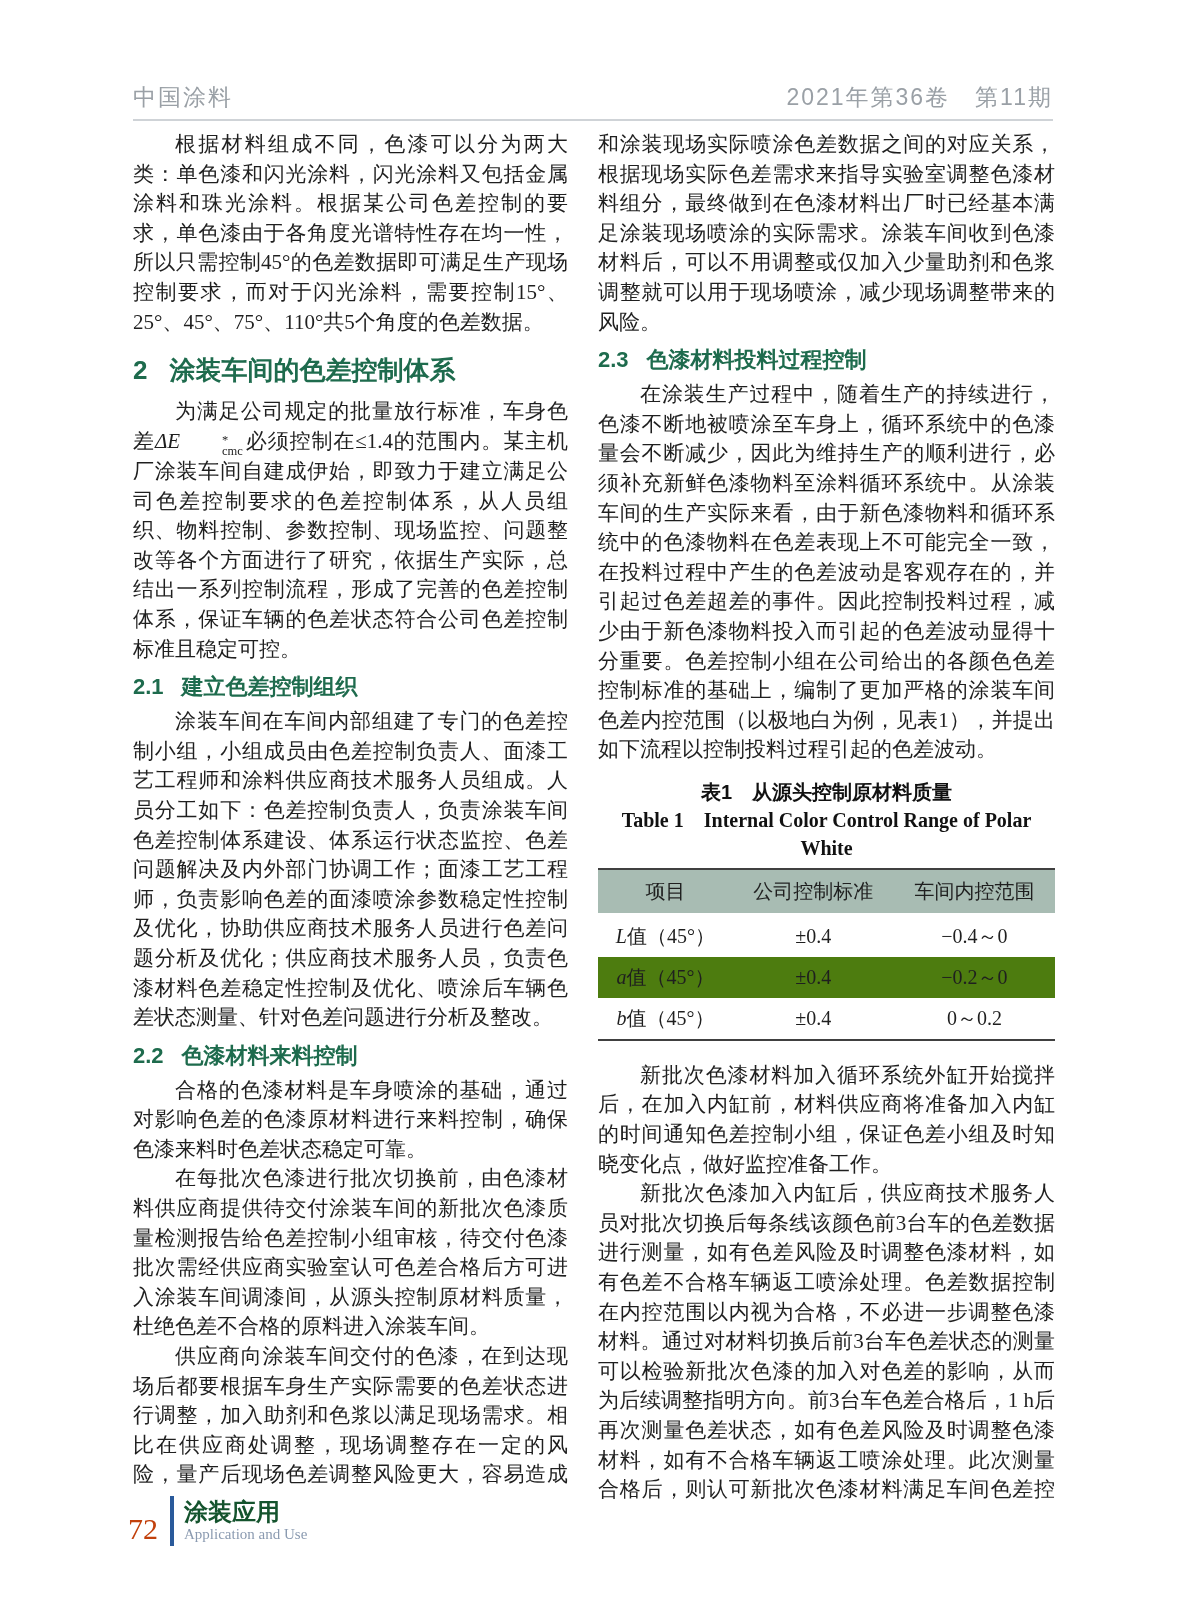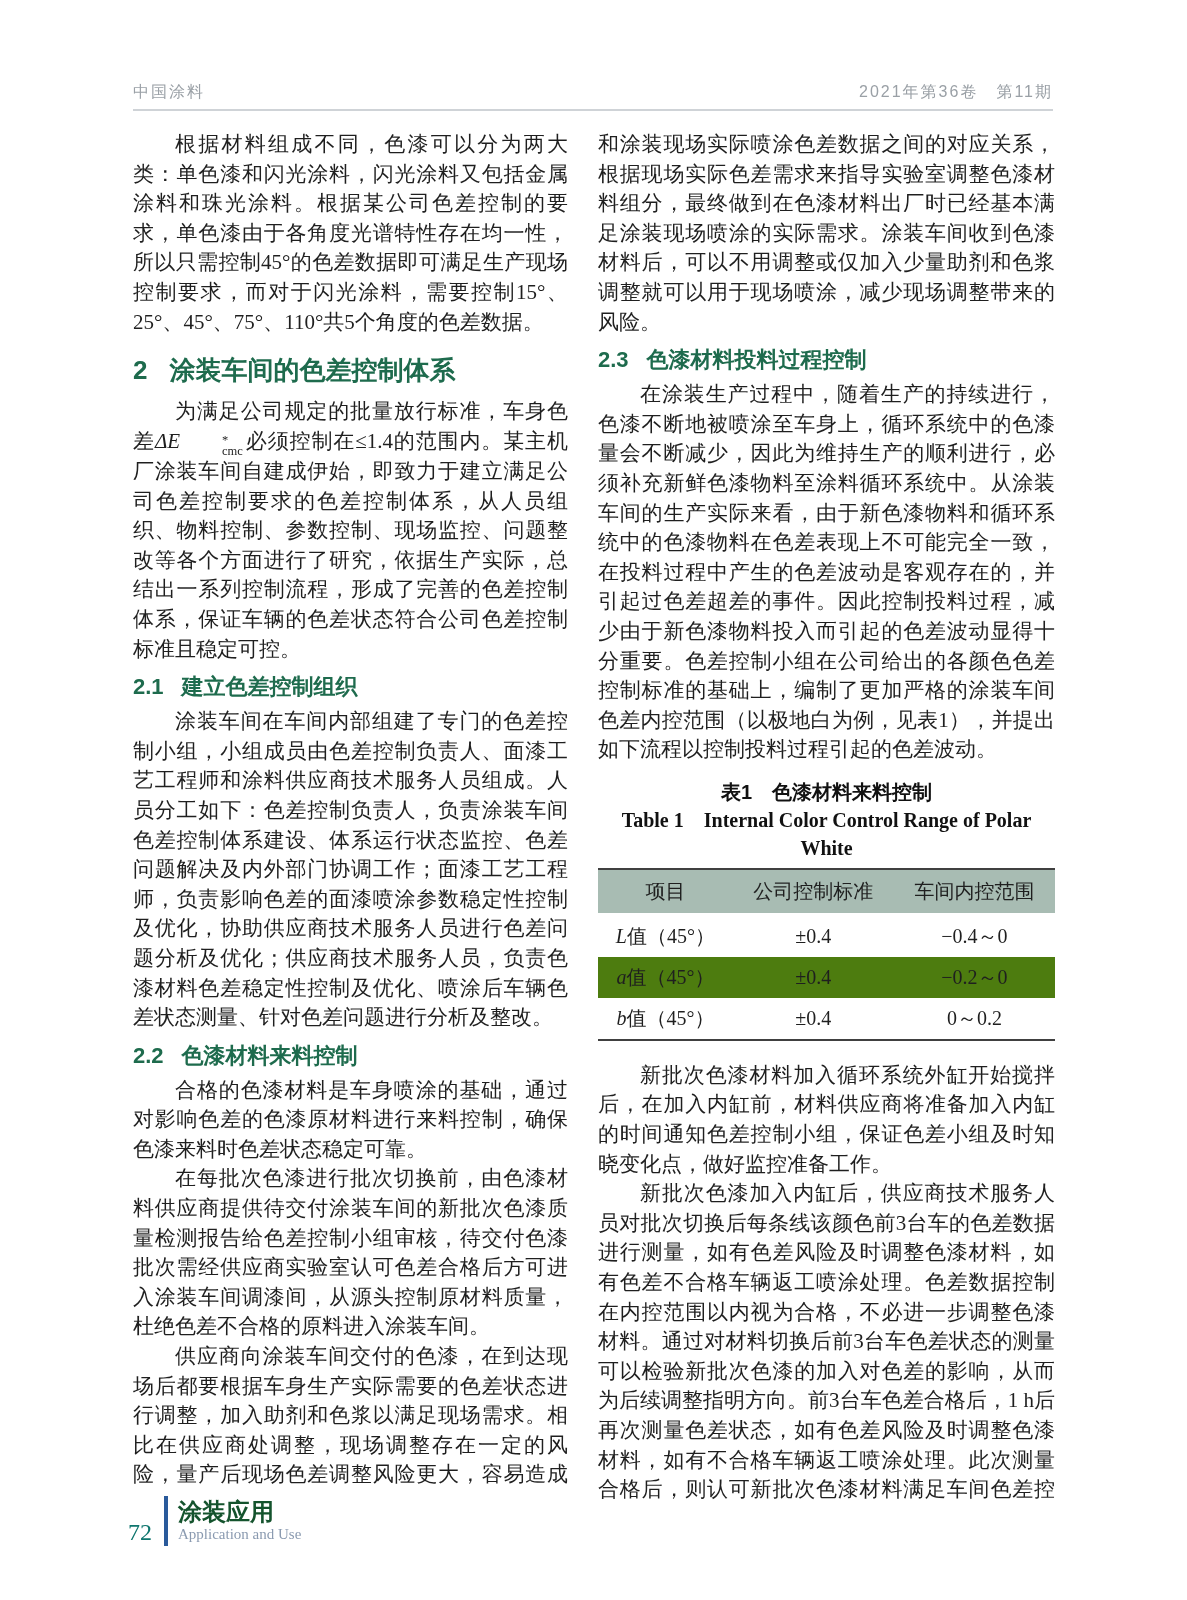--- a/index.html
+++ b/index.html
@@ -6,21 +6,21 @@
   .page {
     position:relative; width:1187px; height:1600px; margin:0 auto;
     background:#ffffff; overflow:hidden;
     font-family:"Liberation Serif","DejaVu Serif",serif;
     color:#1f1f1f;
   }
   
   .page-header {
     position:absolute; left:133px; right:134px; top:82px;
     display:flex; justify-content:space-between; align-items:flex-end;
-    color:#9aa0a6; font-size:16px; letter-spacing:2px;
+    color:#9aa0a6; font-size:23px; letter-spacing:2px;
     padding-bottom:6px; border-bottom:2px solid #cfd3d7;
     font-family:"Liberation Sans","DejaVu Sans",sans-serif;
   }
   
   .col { position:absolute; top:130px; overflow:hidden; }
   .col-left  { left:133px; width:435px; height:1360px; }
   .col-right { left:598px; width:457px; height:1370px; }
   .col p {
     margin:0; font-size:21px; line-height:29.6px;
     text-align:justify; text-justify:inter-ideograph;
@@ -67,21 +67,21 @@
   }
   table.data td { padding:7px 4px; text-align:center; }
   table.data tr.alt td { background:#4d7c0f; }
   table.data i { font-family:"Liberation Serif","DejaVu Serif",serif; }
   
   .page-footer {
     position:absolute; left:128px; top:1496px;
     display:flex; align-items:center;
   }
   .pf-num {
-    font-size:24px; color:#0f766e; margin-right:12px;
+    font-size:30px; color:#c2410c; margin-right:12px;
     font-family:"Liberation Serif","DejaVu Serif",serif;
     align-self:flex-end;
   }
   .pf-bar { width:4px; height:50px; background:#2a5a9b; margin-right:10px; }
   .pf-cn {
     font-family:"Liberation Sans","DejaVu Sans",sans-serif;
     font-weight:bold; font-size:24px; color:#14532d; line-height:26px;
   }
   .pf-en {
     font-family:"Liberation Serif","DejaVu Serif",serif;
@@ -125,21 +125,21 @@
   <div class="col col-right">
     <p>和涂装现场实际喷涂色差数据之间的对应关系，根据现场实际色差需求来指导实验室调整色漆材料组分，最终做到在色漆材料出厂时已经基本满足涂装现场喷涂的实际需求。涂装车间收到色漆材料后，可以不用调整或仅加入少量助剂和色浆调整就可以用于现场喷涂，减少现场调整带来的风险。</p>
 
     <div class="h-sub">
       <span class="h-num">2.3</span><span>色漆材料投料过程控制</span>
     </div>
 
     <p class="indent">在涂装生产过程中，随着生产的持续进行，色漆不断地被喷涂至车身上，循环系统中的色漆量会不断减少，因此为维持生产的顺利进行，必须补充新鲜色漆物料至涂料循环系统中。从涂装车间的生产实际来看，由于新色漆物料和循环系统中的色漆物料在色差表现上不可能完全一致，在投料过程中产生的色差波动是客观存在的，并引起过色差超差的事件。因此控制投料过程，减少由于新色漆物料投入而引起的色差波动显得十分重要。色差控制小组在公司给出的各颜色色差控制标准的基础上，编制了更加严格的涂装车间色差内控范围（以极地白为例，见表1），并提出如下流程以控制投料过程引起的色差波动。</p>
 
     <div class="table-block">
-      <div class="tbl-cap-cn">表1　色漆材料来料控制</div>
+      <div class="tbl-cap-cn">表1　从源头控制原材料质量</div>
       <div class="tbl-cap-en">Table 1　Internal Color Control Range of Polar White</div>
       <table class="data">
         <thead>
           <tr>
             <th>项目</th>
             <th>公司控制标准</th>
             <th>车间内控范围</th>
           </tr>
         </thead>
         <tbody>

